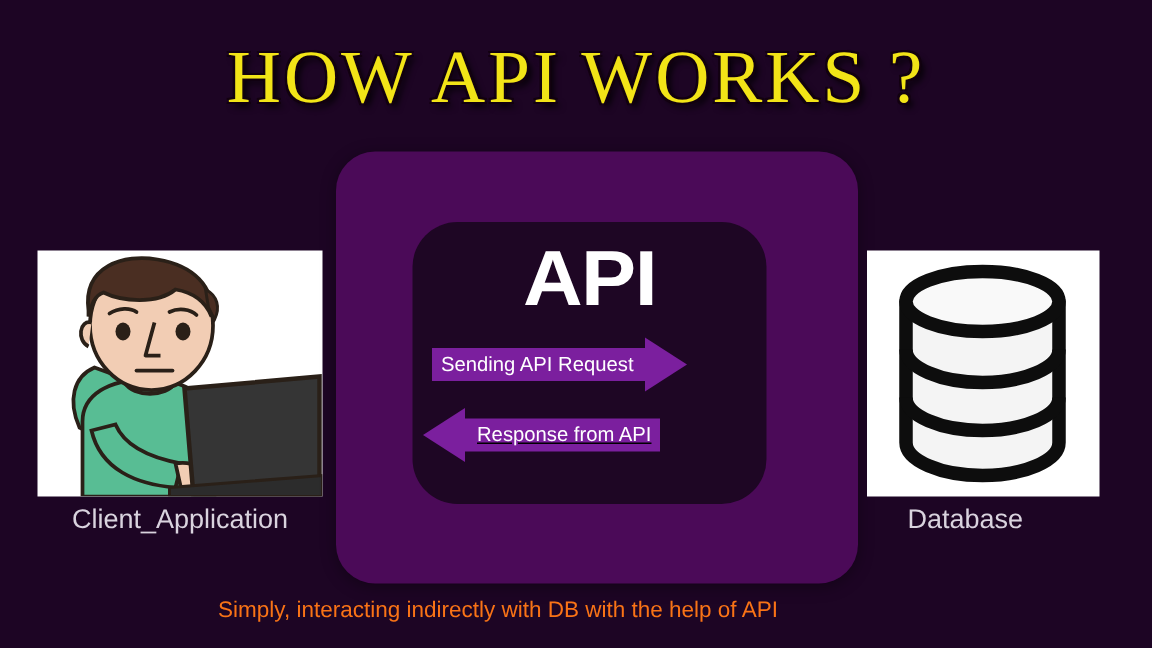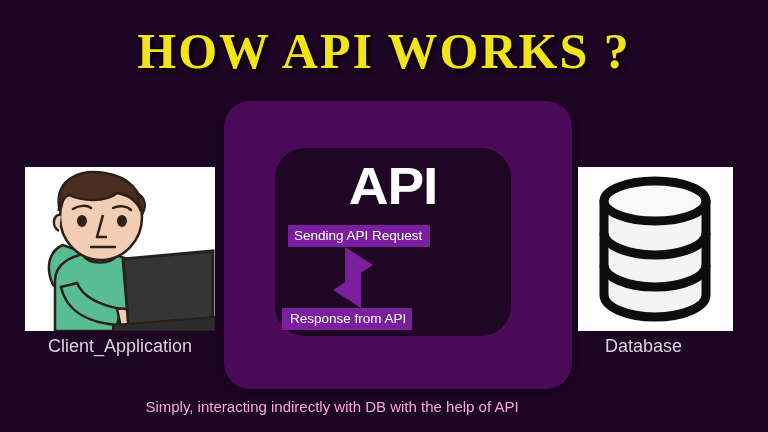--- a/index.html
+++ b/index.html
@@ -17,21 +17,21 @@
   }
 
   
   .title {
     position: absolute;
     left: 0;
     top: 22px;
     width: 768px;
     text-align: center;
     font-family: "Liberation Serif", serif;
-    font-weight: bold;
+    font-weight: normal;
     font-size: 50px;
     letter-spacing: 2px;
     color: #f2e417;
     text-shadow:
       -1.5px -1.5px 0 #12010f,
        1.5px -1.5px 0 #12010f,
       -1.5px  1.5px 0 #12010f,
        1.5px  1.5px 0 #12010f,
        3px 3px 4px rgba(0,0,0,0.85);
     white-space: nowrap;
@@ -69,24 +69,23 @@
     letter-spacing: -1px;
     color: #ffffff;
     transform: scaleX(1.06);
   }
 
   
   .arrow {
     position: absolute;
     display: flex;
     align-items: center;
-    flex-direction: column;
   }
   .arrow-right { left: 288px; top: 225px; }
-  .arrow-left  { left: 282px; top: 272px; }
+  .arrow-left  { left: 282px; top: 272px; text-decoration: underline; }
 
   .arrow-body {
     background: #7b1f9e;
     height: 22px;
     display: flex;
     align-items: center;
     box-sizing: border-box;
   }
   .arrow-right .arrow-body { padding: 0 8px 0 6px; }
   .arrow-left  .arrow-body { padding: 0 6px 0 8px; }
@@ -127,21 +126,21 @@
   .label-client { left: 25px; top: 336px; width: 190px; }
   .label-db     { left: 566px; top: 336px; width: 155px; }
 
   
   .caption {
     position: absolute;
     left: 0;
     top: 398px;
     width: 664px;
     text-align: center;
-    color: #f9a8d4;
+    color: #f97316;
     font-size: 15px;
   }
 </style>
 </head>
 <body>
 
 <div id="slide">
 
   <div class="title">HOW API WORKS ?</div>
 

